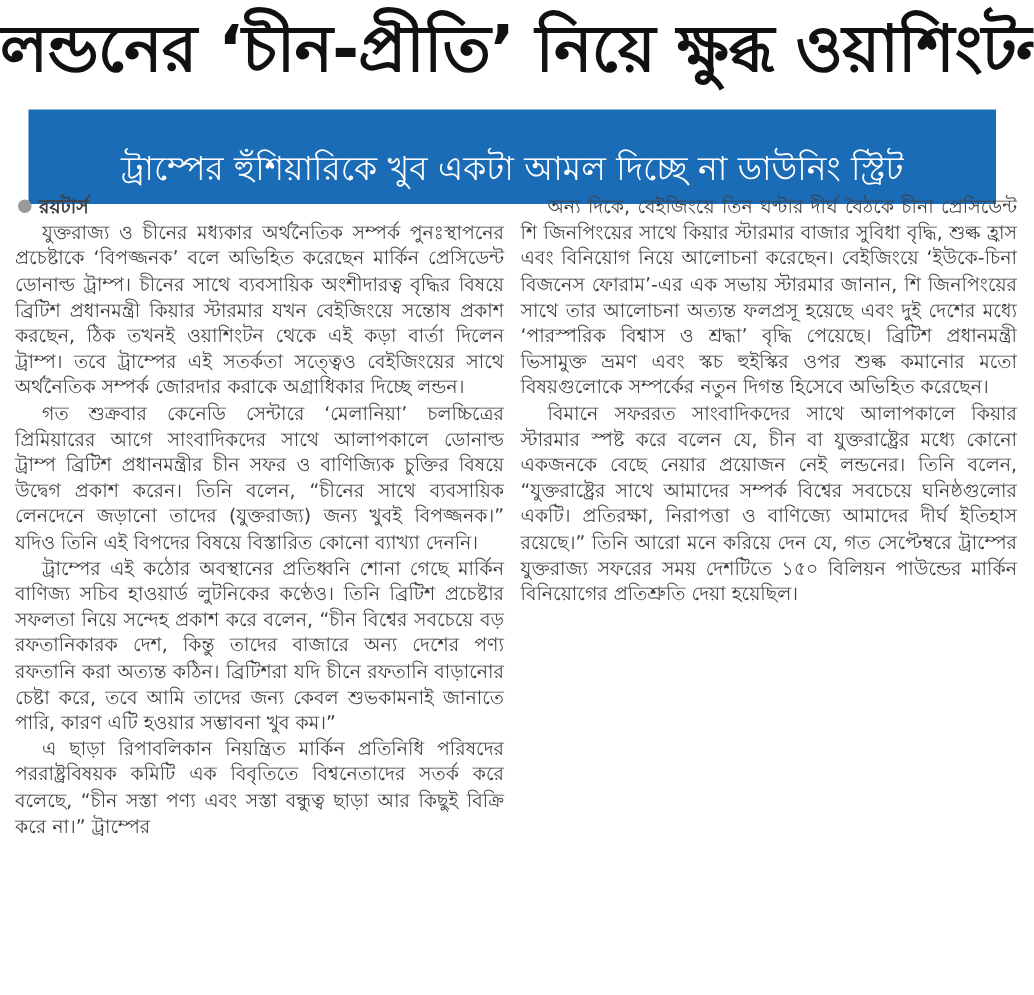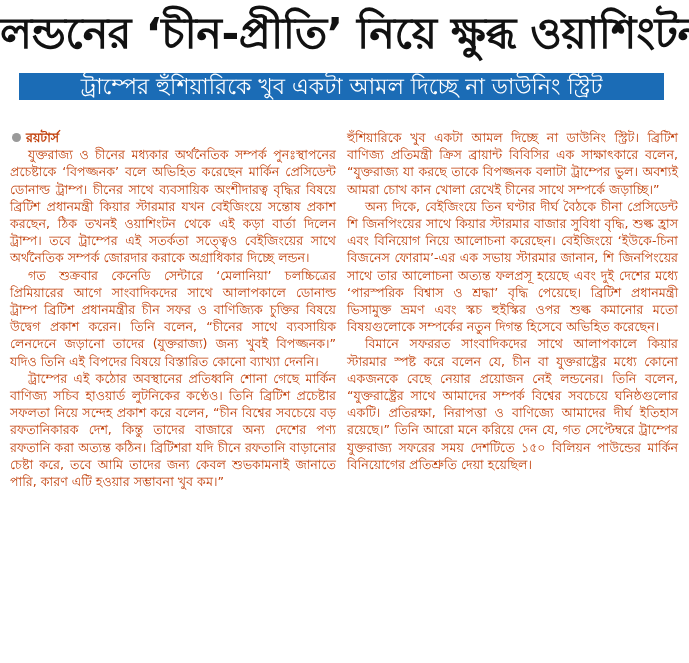--- a/index.html
+++ b/index.html
@@ -26,39 +26,39 @@
     line-height: 62px;
     color: #111;
     letter-spacing: -0.5px;
     white-space: nowrap;
   }
   .banner {
     position: absolute;
     left: 19px;
     top: 73px;
     width: 645px;
-    height: 27px;
+    height: 63px;
     background: #1b6cb6;
     display: flex;
-    align-items: center;
+    align-items: flex-end;
     justify-content: center;
   }
   .banner-text {
     color: #ffffff;
     font-size: 22px;
     line-height: 45px;
     white-space: nowrap;
   }
   .col {
     position: absolute;
     top: 129px;
     font-size: 12.6px;
     line-height: 17.2px;
     text-align: justify;
-    color: #c2410c;
+    color: #404040;
   }
   .col-left { left: 10px; width: 326px; }
   .col-right { left: 347px; width: 331px; }
   .byline {
     display: flex;
     align-items: center;
     font-weight: bold;
     font-size: 12.6px;
     line-height: 17.2px;
   }
@@ -88,19 +88,19 @@
 </div>
 
 <div class="col col-left">
   <div class="byline">
     <span class="bullet"></span>
     <span>রয়টার্স</span>
   </div>
   <p class="para">যুক্তরাজ্য ও চীনের মধ্যকার অর্থনৈতিক সম্পর্ক পুনঃস্থাপনের প্রচেষ্টাকে ‘বিপজ্জনক’ বলে অভিহিত করেছেন মার্কিন প্রেসিডেন্ট ডোনাল্ড ট্রাম্প। চীনের সাথে ব্যবসায়িক অংশীদারত্ব বৃদ্ধির বিষয়ে ব্রিটিশ প্রধানমন্ত্রী কিয়ার স্টারমার যখন বেইজিংয়ে সন্তোষ প্রকাশ করছেন, ঠিক তখনই ওয়াশিংটন থেকে এই কড়া বার্তা দিলেন ট্রাম্প। তবে ট্রাম্পের এই সতর্কতা সত্ত্বেও বেইজিংয়ের সাথে অর্থনৈতিক সম্পর্ক জোরদার করাকে অগ্রাধিকার দিচ্ছে লন্ডন।</p>
   <p class="para">গত শুক্রবার কেনেডি সেন্টারে ‘মেলানিয়া’ চলচ্চিত্রের প্রিমিয়ারের আগে সাংবাদিকদের সাথে আলাপকালে ডোনাল্ড ট্রাম্প ব্রিটিশ প্রধানমন্ত্রীর চীন সফর ও বাণিজ্যিক চুক্তির বিষয়ে উদ্বেগ প্রকাশ করেন। তিনি বলেন, “চীনের সাথে ব্যবসায়িক লেনদেনে জড়ানো তাদের (যুক্তরাজ্য) জন্য খুবই বিপজ্জনক।” যদিও তিনি এই বিপদের বিষয়ে বিস্তারিত কোনো ব্যাখ্যা দেননি।</p>
   <p class="para">ট্রাম্পের এই কঠোর অবস্থানের প্রতিধ্বনি শোনা গেছে মার্কিন বাণিজ্য সচিব হাওয়ার্ড লুটনিকের কণ্ঠেও। তিনি ব্রিটিশ প্রচেষ্টার সফলতা নিয়ে সন্দেহ প্রকাশ করে বলেন, “চীন বিশ্বের সবচেয়ে বড় রফতানিকারক দেশ, কিন্তু তাদের বাজারে অন্য দেশের পণ্য রফতানি করা অত্যন্ত কঠিন। ব্রিটিশরা যদি চীনে রফতানি বাড়ানোর চেষ্টা করে, তবে আমি তাদের জন্য কেবল শুভকামনাই জানাতে পারি, কারণ এটি হওয়ার সম্ভাবনা খুব কম।”</p>
+  <p class="para">এ ছাড়া রিপাবলিকান নিয়ন্ত্রিত মার্কিন প্রতিনিধি পরিষদের পররাষ্ট্রবিষয়ক কমিটি এক বিবৃতিতে বিশ্বনেতাদের সতর্ক করে বলেছে, “চীন সস্তা পণ্য এবং সস্তা বন্ধুত্ব ছাড়া আর কিছুই বিক্রি করে না।” ট্রাম্পের</p>
 </div>
 
 <div class="col col-right">
-  <p class="para cont">হুঁশিয়ারিকে খুব একটা আমল দিচ্ছে না ডাউনিং স্ট্রিট। ব্রিটিশ বাণিজ্য প্রতিমন্ত্রী ক্রিস ব্রায়ান্ট বিবিসির এক সাক্ষাৎকারে বলেন, “যুক্তরাজ্য যা করছে তাকে বিপজ্জনক বলাটা ট্রাম্পের ভুল। অবশ্যই আমরা চোখ কান খোলা রেখেই চীনের সাথে সম্পর্কে জড়াচ্ছি।”</p>
   <p class="para">অন্য দিকে, বেইজিংয়ে তিন ঘণ্টার দীর্ঘ বৈঠকে চীনা প্রেসিডেন্ট শি জিনপিংয়ের সাথে কিয়ার স্টারমার বাজার সুবিধা বৃদ্ধি, শুল্ক হ্রাস এবং বিনিয়োগ নিয়ে আলোচনা করেছেন। বেইজিংয়ে ‘ইউকে-চিনা বিজনেস ফোরাম’-এর এক সভায় স্টারমার জানান, শি জিনপিংয়ের সাথে তার আলোচনা অত্যন্ত ফলপ্রসূ হয়েছে এবং দুই দেশের মধ্যে ‘পারস্পরিক বিশ্বাস ও শ্রদ্ধা’ বৃদ্ধি পেয়েছে। ব্রিটিশ প্রধানমন্ত্রী ভিসামুক্ত ভ্রমণ এবং স্কচ হুইস্কির ওপর শুল্ক কমানোর মতো বিষয়গুলোকে সম্পর্কের নতুন দিগন্ত হিসেবে অভিহিত করেছেন।</p>
   <p class="para">বিমানে সফররত সাংবাদিকদের সাথে আলাপকালে কিয়ার স্টারমার স্পষ্ট করে বলেন যে, চীন বা যুক্তরাষ্ট্রের মধ্যে কোনো একজনকে বেছে নেয়ার প্রয়োজন নেই লন্ডনের। তিনি বলেন, “যুক্তরাষ্ট্রের সাথে আমাদের সম্পর্ক বিশ্বের সবচেয়ে ঘনিষ্ঠগুলোর একটি। প্রতিরক্ষা, নিরাপত্তা ও বাণিজ্যে আমাদের দীর্ঘ ইতিহাস রয়েছে।” তিনি আরো মনে করিয়ে দেন যে, গত সেপ্টেম্বরে ট্রাম্পের যুক্তরাজ্য সফরের সময় দেশটিতে ১৫০ বিলিয়ন পাউন্ডের মার্কিন বিনিয়োগের প্রতিশ্রুতি দেয়া হয়েছিল।</p>
 </div>
 
 </body></html>

